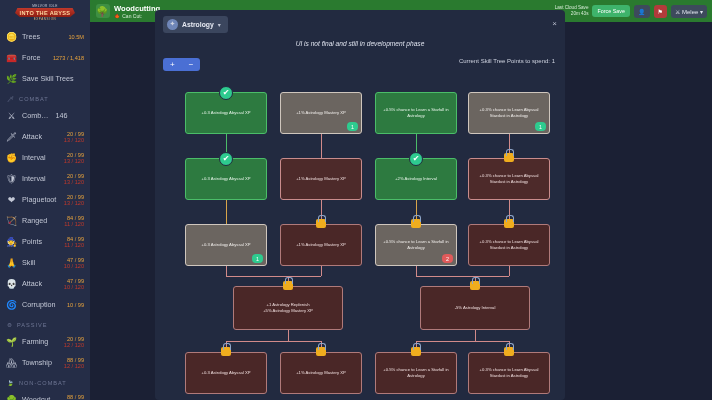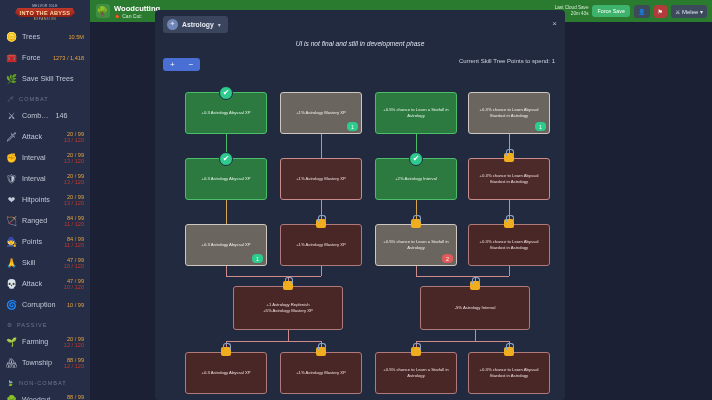--- a/index.html
+++ b/index.html
@@ -221,21 +221,21 @@
         <div class="side-row">
           <span class="ic">🛡</span>
           <span class="lbl">Interval</span>
           <span class="rt">
             <span class="a">20 / 99</span>
             <span class="b">13 / 120</span>
           </span>
         </div>
         <div class="side-row">
           <span class="ic">❤</span>
-          <span class="lbl">Hitpoints</span>
+          <span class="lbl">Plaguetoot</span>
           <span class="rt">
             <span class="a">20 / 99</span>
             <span class="b">13 / 120</span>
           </span>
         </div>
         <div class="side-row">
           <span class="ic">🏹</span>
           <span class="lbl">Ranged</span>
           <span class="rt">
             <span class="a">84 / 99</span>

